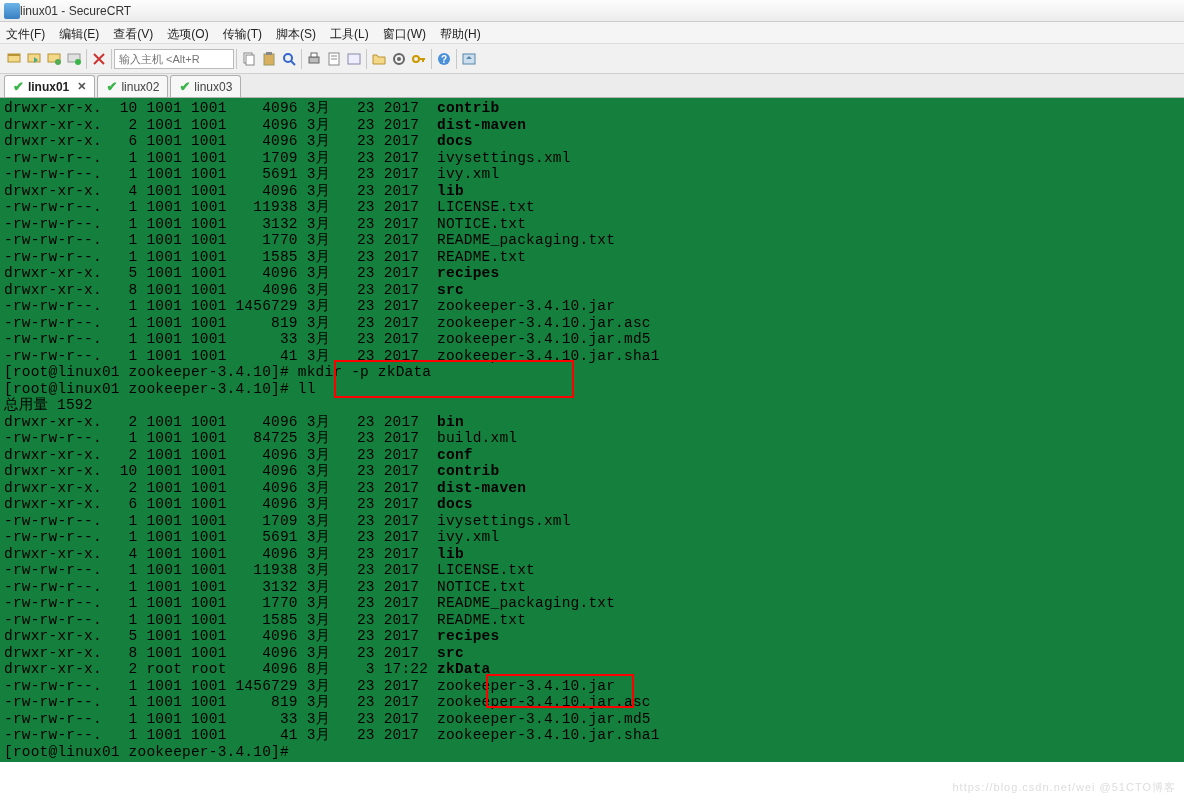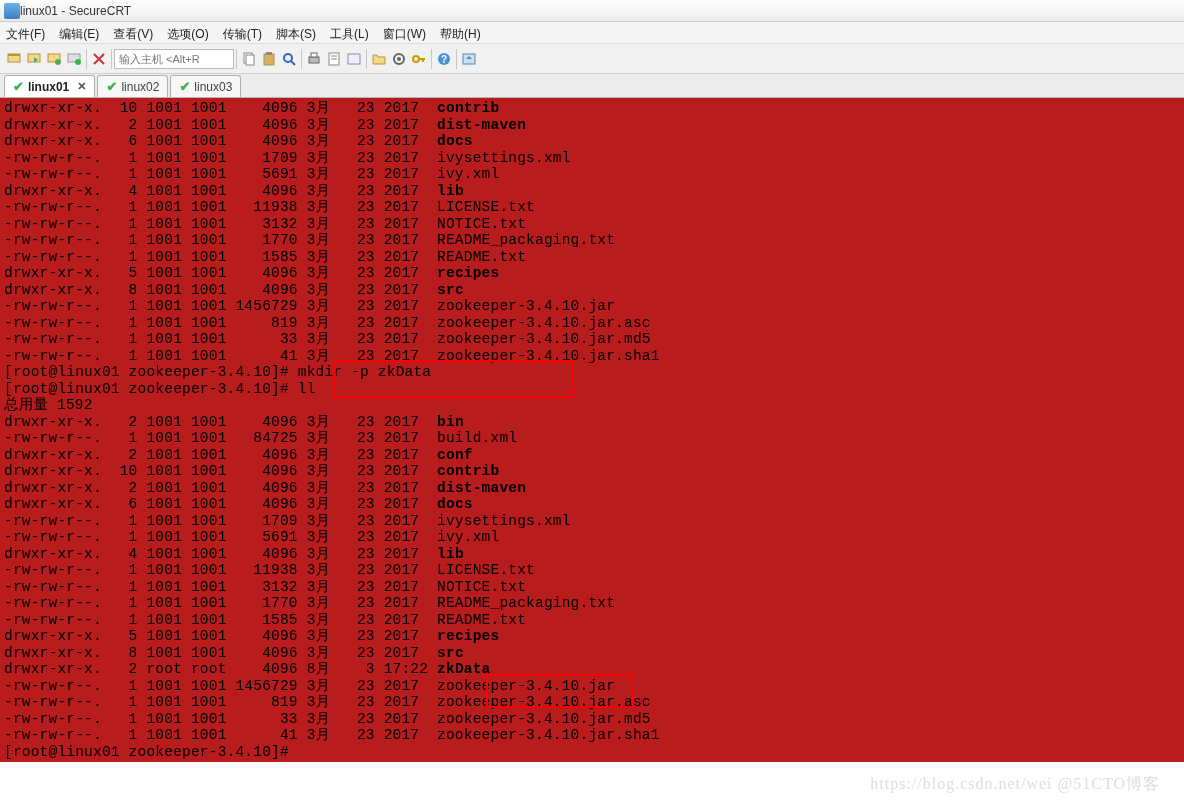--- a/index.html
+++ b/index.html
@@ -11,24 +11,24 @@
 .menubar .menu-item { color: #222; cursor: default; }
 .toolbar { height: 30px; background: #f1f1f1; border-bottom: 1px solid #d0d0d0; display: flex; align-items: center; padding: 0 4px; }
 .toolbar .tbtn { width: 20px; height: 20px; display: inline-flex; align-items: center; justify-content: center; border: 1px solid transparent; border-radius: 2px; }
 .toolbar .sep { width: 1px; height: 20px; background: #c8c8c8; margin: 0 2px; }
 .toolbar .hostinput { width: 120px; height: 20px; border: 1px solid #bbb; padding: 0 4px; font-size: 11px; color: #888; background: #fff; }
 .tabbar { height: 24px; background: #ececec; border-bottom: 1px solid #b4b4b4; display: flex; align-items: flex-end; padding: 0 4px; }
 .tabbar .tab { height: 22px; padding: 0 8px; display: flex; align-items: center; gap: 4px; border: 1px solid #b0b0b0; border-bottom: none; background: #f7f7f7; margin-right: 2px; border-radius: 3px 3px 0 0; font-size: 12px; color: #444; }
 .tabbar .tab.active { background: #fff; font-weight: bold; color: #222; }
 .tabbar .tab .check { color: #3ab54a; font-weight: bold; font-size: 13px; }
 .tabbar .tab .close { color: #555; margin-left: 4px; font-weight: bold; font-size: 11px; }
-.terminal { font-family: "Courier New", "Consolas", monospace; font-size: 14.5px; line-height: 16.5px; white-space: pre; padding: 2px 4px; color: #000; background: #b91c1c; position: relative; letter-spacing: 0.2px; }
+.terminal { font-family: "Courier New", "Consolas", monospace; font-size: 14.5px; line-height: 16.5px; white-space: pre; padding: 2px 4px; color: #000; background: #15803d; position: relative; letter-spacing: 0.2px; }
 .terminal b { font-weight: bold; }
 .redbox { position: absolute; border: 2px solid #ff0000; pointer-events: none; }
-.watermark { position: absolute; right: 24px; bottom: 6px; color: #ddd; font-size: 16px; letter-spacing: 1px; font-family: Liberation Serif, serif; }
+.watermark { position: absolute; right: 8px; bottom: 6px; color: #ddd; font-size: 11px; letter-spacing: 1px; }
 svg { display: block; }
 </style>
 </head>
 <body>
 
 <div class="titlebar">
   <span class="icon"></span>
   <span class="title">linux01 - SecureCRT</span>
 </div>
 

